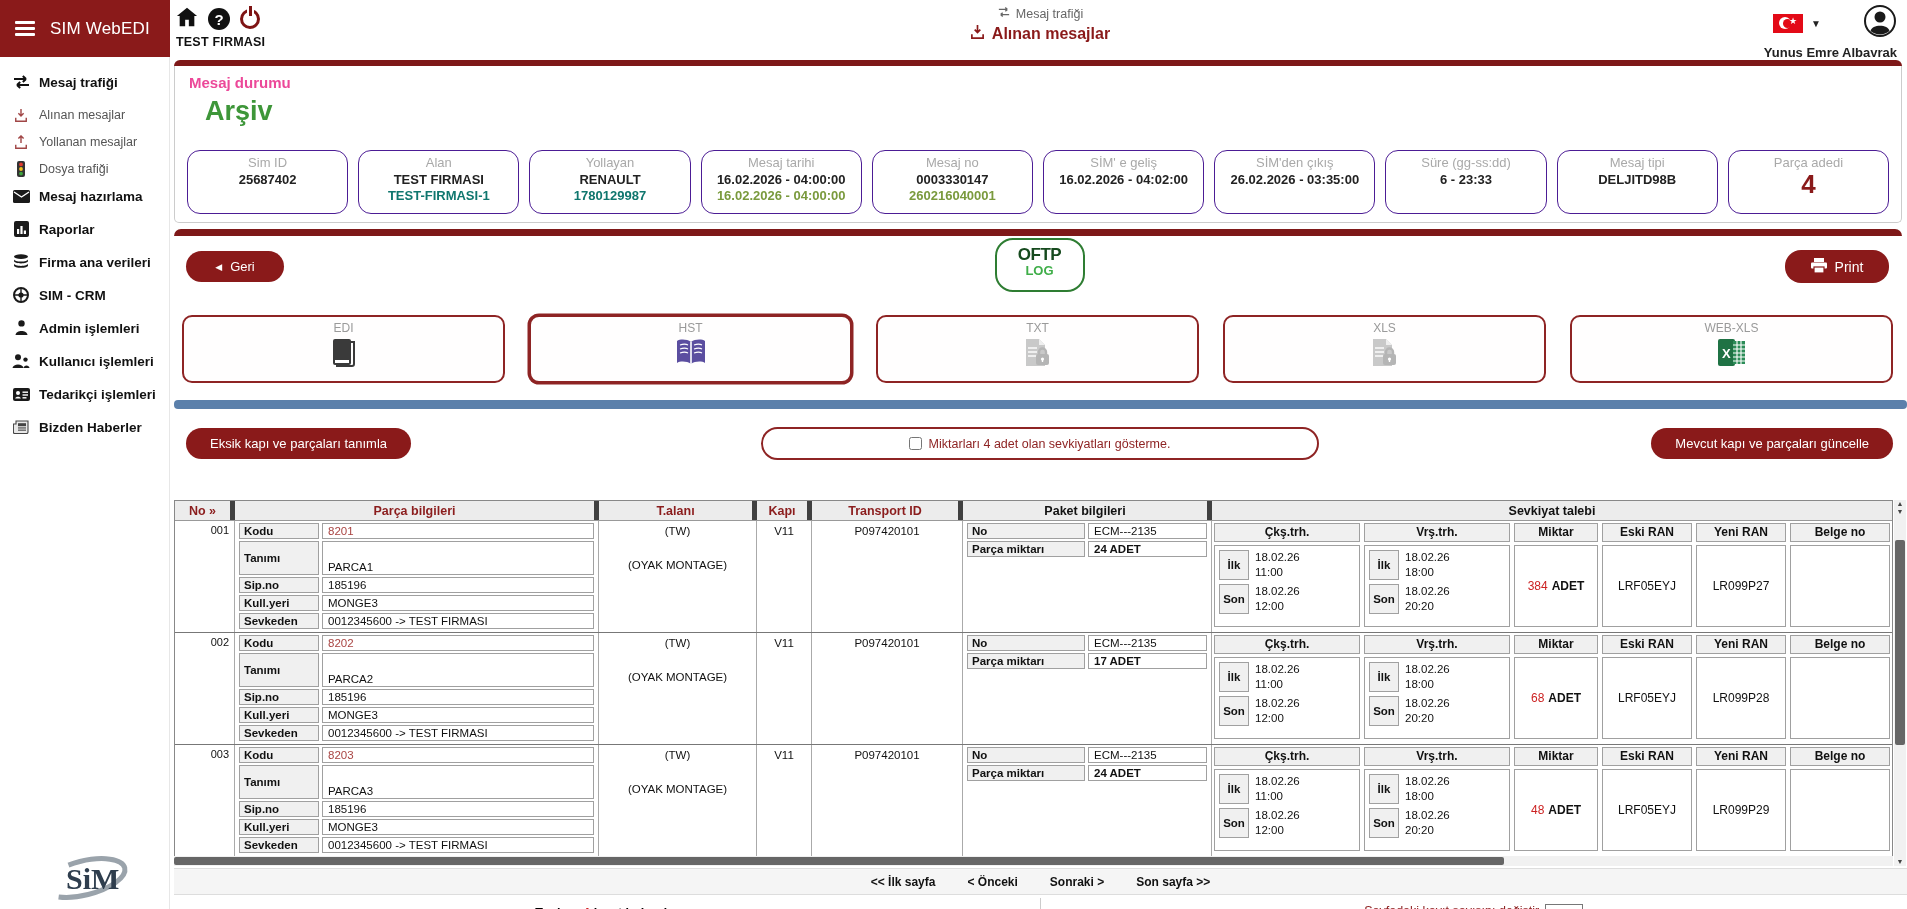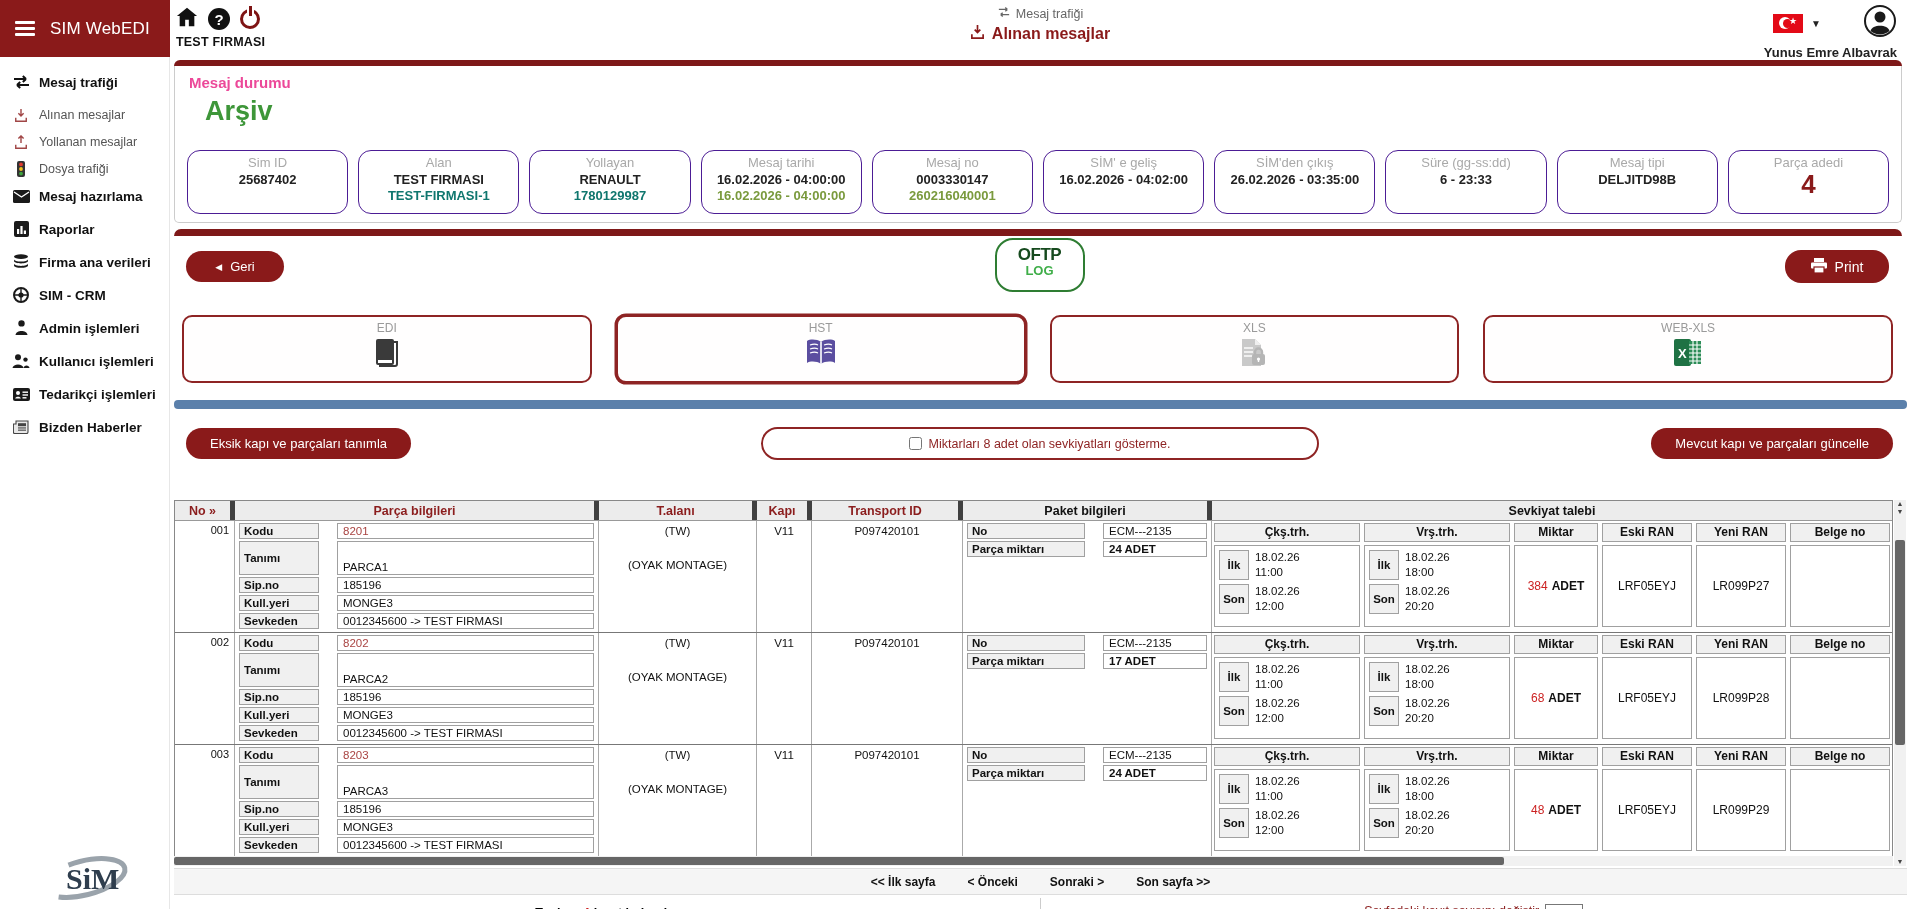--- a/index.html
+++ b/index.html
@@ -90,21 +90,21 @@
   .th:last-child { border-right:none; }
   .th.red { color:#8b1d1d; }
   .th.blk { color:#111; }
   .c-no{width:60px;} .c-parca{width:364px;} .c-tal{width:158px;} .c-kapi{width:55px;}
   .c-tra{width:151px;} .c-pak{width:249px;} .c-sev{width:680px;}
   .drow { display:flex; border-bottom:1px solid #777; height:112px; }
   .drow:last-child { border-bottom:none; }
   .cell { border-right:1px solid #aaa; position:relative; }
   .cell:last-child { border-right:none; }
   .cell-no { text-align:right; padding:3px 5px 0 0; font-size:11px; }
-  .frow { display:flex; gap:18px; margin:2px 4px 0 4px; }
+  .frow { display:flex; gap:3px; margin:2px 4px 0 4px; }
   .flabel { background:#f0f0f0; border:1px solid #a0a0a0; font-weight:bold; font-size:11.5px; padding:1px 4px; width:80px; flex:0 0 80px; }
   .flabel.tall { display:flex; align-items:center; }
   .finput { background:#fff; border:1px solid #a0a0a0; font-size:11.5px; padding:1px 5px; flex:1; min-height:16px; }
   .finput.red { color:#a94442; }
   .finput.tall { height:34px; display:flex; align-items:flex-end; }
   .flabel.h34 { height:34px; }
   .flabel.pk { width:118px; flex:0 0 118px; }
   .finput.bold { font-weight:bold; }
   .cell-center { text-align:center; padding-top:4px; font-size:11.5px; }
   .tal2 { margin-top:22px; }
@@ -440,20 +440,36 @@
         <div class="tab-label">HST</div>
         <span class="tab-ic">
           <svg width="34" height="30" viewBox="0 0 34 30">
               <path d="M17 4C13 1 6 1 3 3v22c3-2 10-2 14 1 4-3 11-3 14-1V3c-3-2-10-2-14 1z" fill="#5b4ea0"></path>
               <path d="M17 4v22" stroke="#fff" stroke-width="1.6"></path>
               <path d="M6 7c3-1 6-1 8 0M6 11c3-1 6-1 8 0M6 15c3-1 6-1 8 0M20 7c3-1 6-1 8 0M20 11c3-1 6-1 8 0M20 15c3-1 6-1 8 0" stroke="#fff" stroke-width="1.2" fill="none"></path>
             </svg>
         </span>
       </div>
       <div class="tab">
+        <div class="tab-label">TXT</div>
+        <span class="tab-ic">
+          <svg width="28" height="30" viewBox="0 0 28 30">
+              <path d="M2 1h13l6 6v21H2z" fill="#c9c9c9"></path>
+              <path d="M15 1v6h6" fill="#efefef"></path>
+              <rect x="4" y="9" width="9" height="2" fill="#efefef"></rect>
+              <rect x="4" y="13" width="9" height="2" fill="#efefef"></rect>
+              <rect x="4" y="17" width="9" height="2" fill="#efefef"></rect>
+              <rect x="12" y="16" width="13" height="11" rx="2" fill="#b5b5b5"></rect>
+              <path d="M15 16v-2a3.5 3.5 0 0 1 7 0v2" fill="none" stroke="#b5b5b5" stroke-width="2.4"></path>
+              <circle cx="18.5" cy="21" r="1.6" fill="#fff"></circle>
+              <rect x="17.8" y="21" width="1.4" height="3" fill="#fff"></rect>
+            </svg>
+        </span>
+      </div>
+      <div class="tab">
         <div class="tab-label">XLS</div>
         <span class="tab-ic">
           <svg width="28" height="30" viewBox="0 0 28 30">
               <path d="M2 1h13l6 6v21H2z" fill="#c9c9c9"></path>
               <path d="M15 1v6h6" fill="#efefef"></path>
               <rect x="4" y="9" width="9" height="2" fill="#efefef"></rect>
               <rect x="4" y="13" width="9" height="2" fill="#efefef"></rect>
               <rect x="4" y="17" width="9" height="2" fill="#efefef"></rect>
               <rect x="12" y="16" width="13" height="11" rx="2" fill="#b5b5b5"></rect>
               <path d="M15 16v-2a3.5 3.5 0 0 1 7 0v2" fill="none" stroke="#b5b5b5" stroke-width="2.4"></path>
@@ -473,21 +489,21 @@
             </svg>
         </span>
       </div>
     </div>
 
     <div class="bluebar"></div>
 
     <button class="btn act-left">Eksik kapı ve parçaları tanımla</button>
     <div class="act-center">
       <input type="checkbox" style="">
-      <span>Miktarları 8 adet olan sevkiyatları gösterme.</span>
+      <span>Miktarları 4 adet olan sevkiyatları gösterme.</span>
     </div>
     <button class="btn act-right">Mevcut kapı ve parçaları güncelle</button>
 
     <div class="dtable">
       <div class="thead">
         <div class="th red c-no">No »</div>
         <div class="th red c-parca">Parça bilgileri</div>
         <div class="th red c-tal">T.alanı</div>
         <div class="th red c-kapi">Kapı</div>
         <div class="th red c-tra">Transport ID</div>

